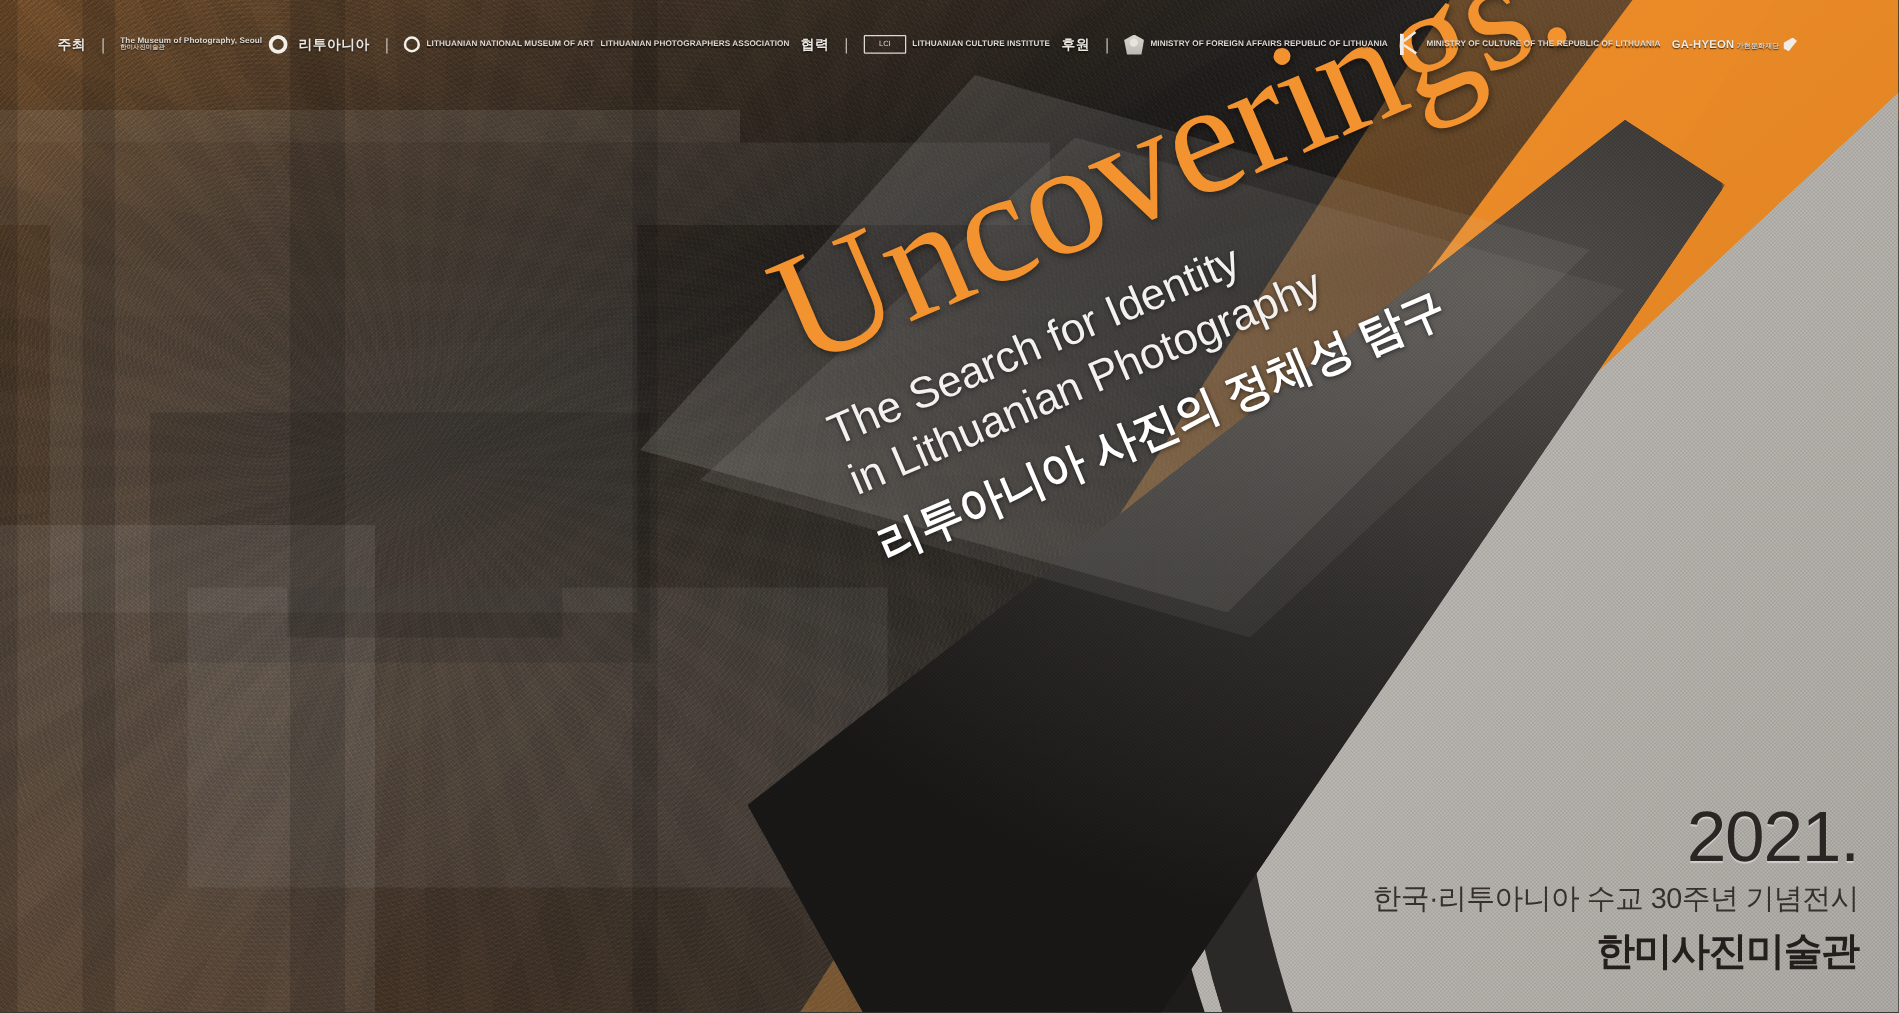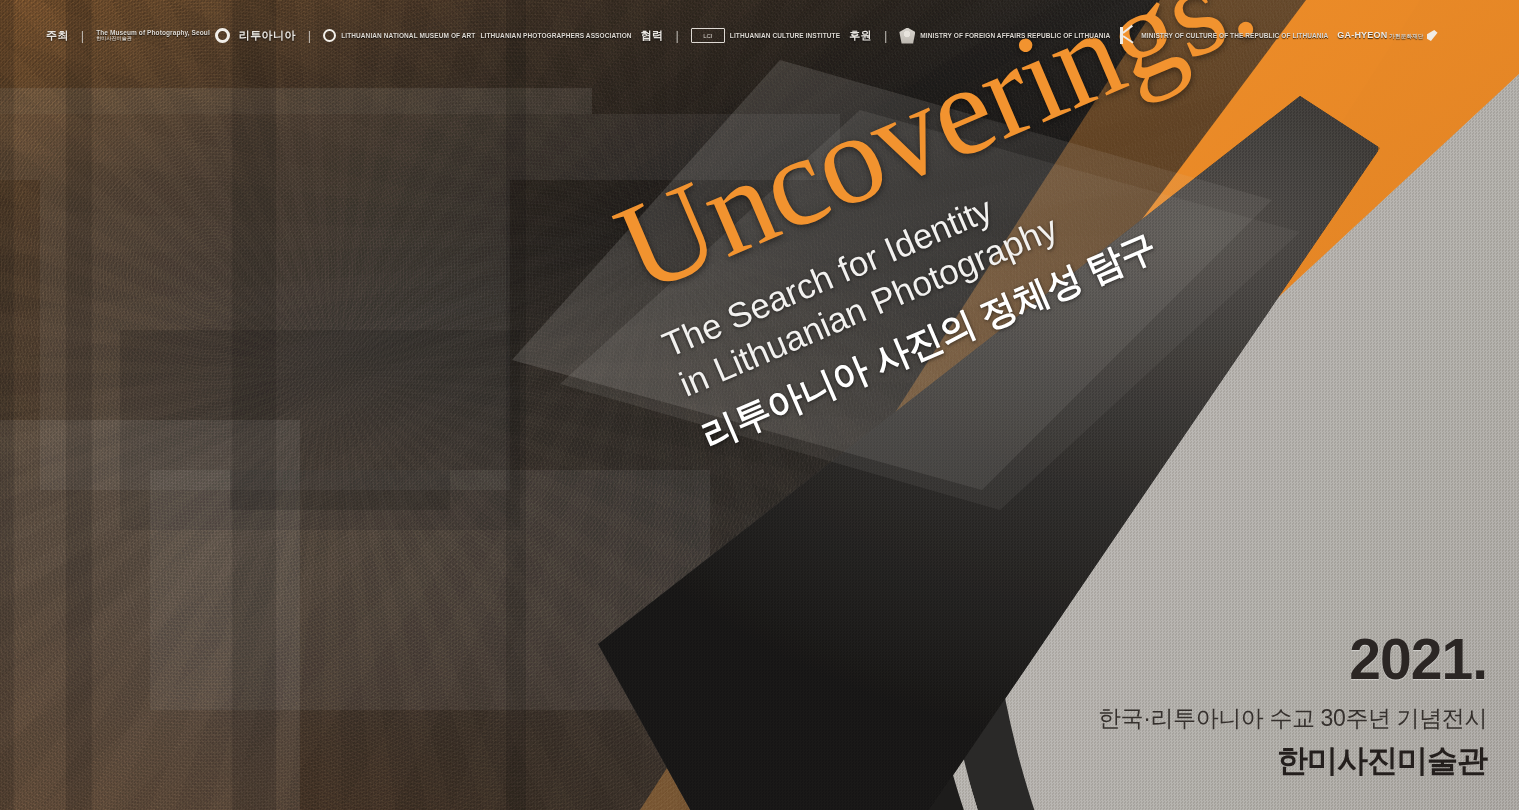--- a/index.html
+++ b/index.html
@@ -263,31 +263,31 @@
   }
   .gh-sub { font-size:5.5px; color:#d8d4ce; letter-spacing:.2px; }
 
   
   .info {
     position:absolute; right:32px; bottom:28px;
     text-align:right; z-index:40;
     color:#2b2624;
   }
   .info .year {
-    font-size:57px; font-weight:700; line-height:.96;
+    font-size:57px; font-weight:400; line-height:.96;
     letter-spacing:-1px;
     text-shadow:0 1px 1px rgba(255,255,255,.45);
   }
   .info .range {
     font-size:57px; font-weight:800; line-height:1.04;
     letter-spacing:-1px;
     text-shadow:0 1px 1px rgba(255,255,255,.45);
   }
   .info .note {
-    margin-top:16px;
+    margin-top:5px;
     font-size:23px; font-weight:500; color:#35302d;
     letter-spacing:-.4px;
   }
   .info .venue {
     margin-top:6px;
     font-size:31px; font-weight:800; color:#241f1d;
     letter-spacing:-1px;
   }
 </style>
 </head>

